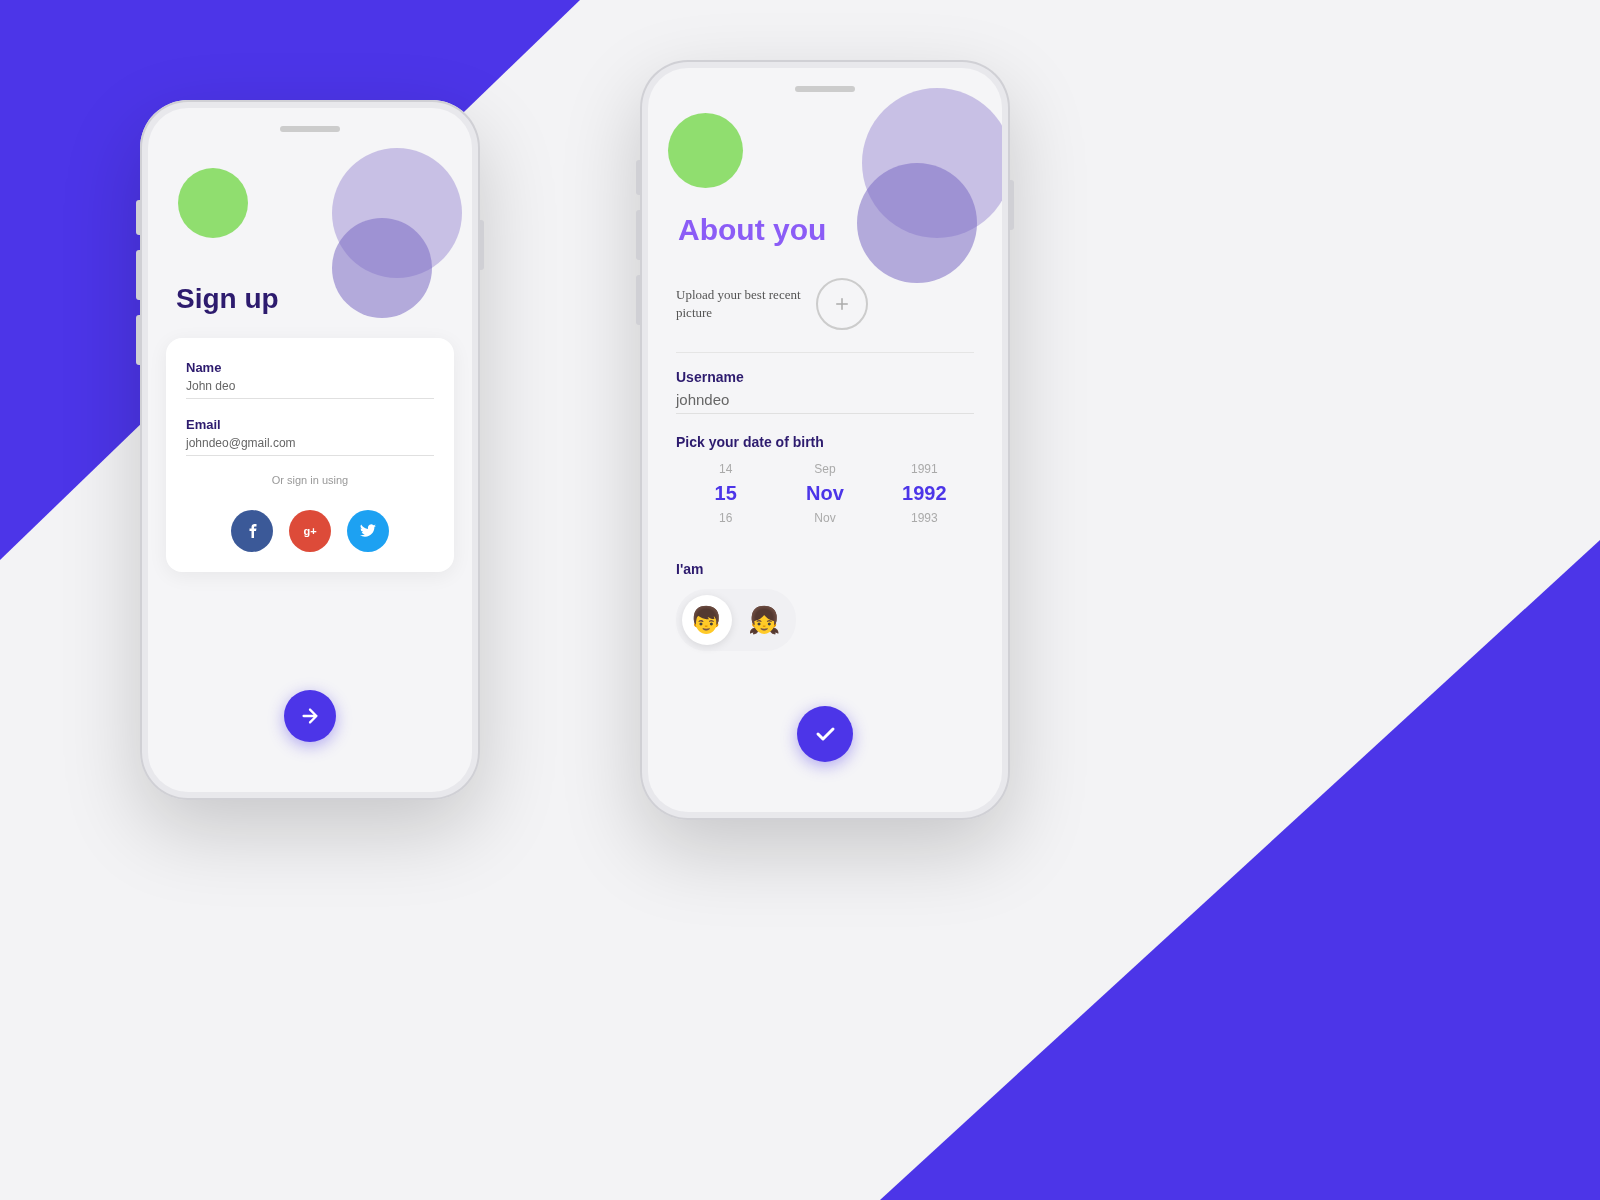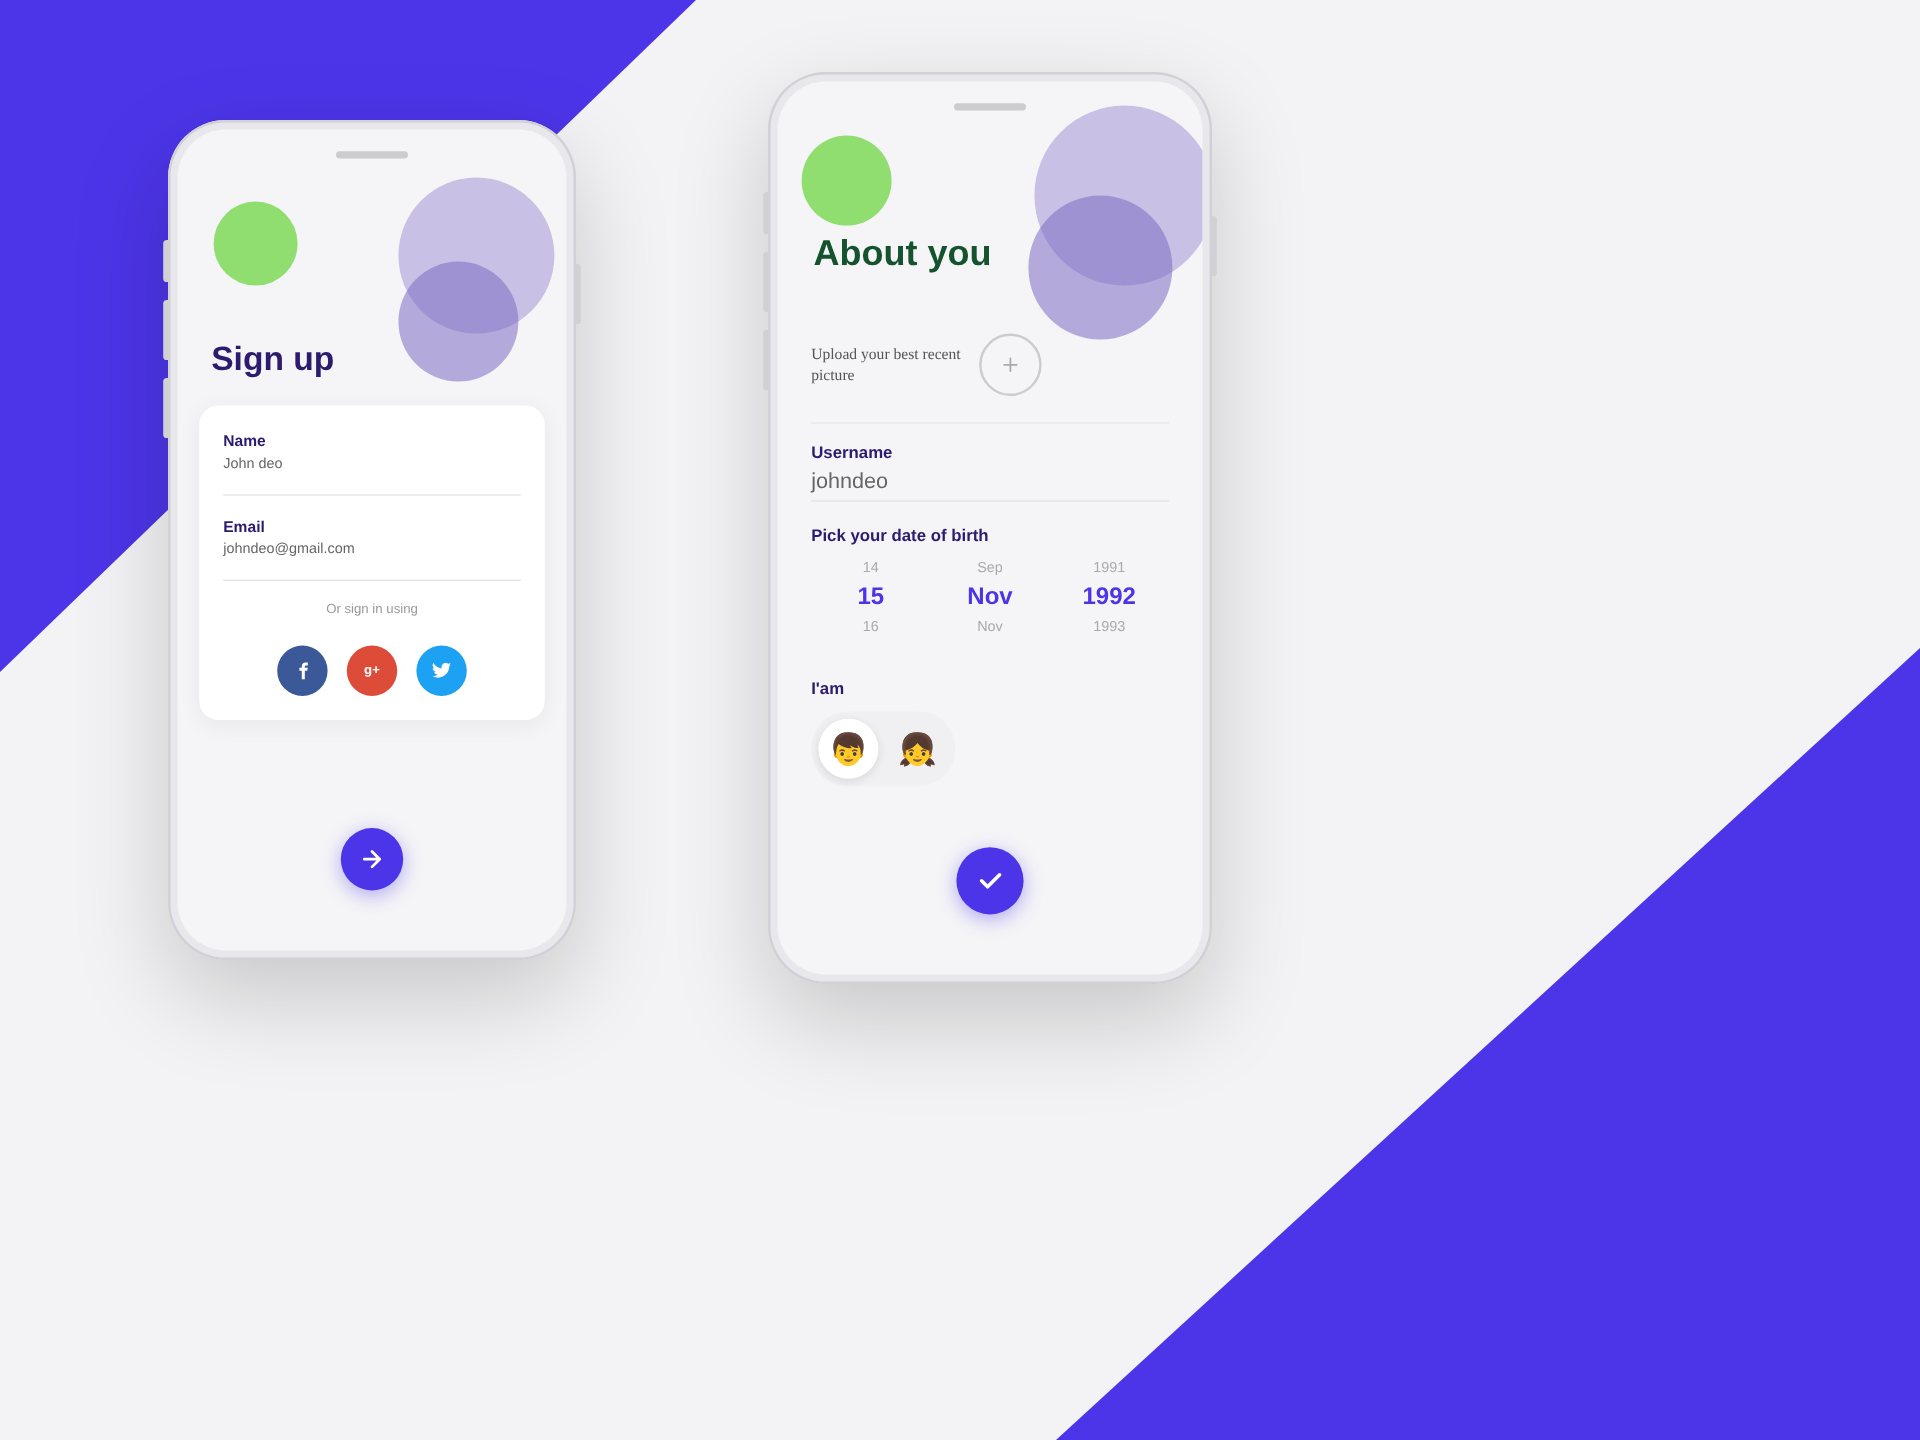--- a/index.html
+++ b/index.html
@@ -145,21 +145,21 @@
       font-size: 13px;
       font-weight: 600;
       color: #2d1b6e;
       margin-bottom: 4px;
       display: block;
     }
     .form-value {
       font-size: 12px;
       color: #666;
       border-bottom: 1px solid #e0e0e0;
-      padding-bottom: 19px;
+      padding-bottom: 5px;
       display: block;
     }
     .form-value-row {
       display: flex;
       justify-content: space-between;
       align-items: flex-end;
     }
 
     .or-text {
       text-align: center;
@@ -234,24 +234,24 @@
       position: absolute;
       top: 95px; right: 25px;
       width: 120px; height: 120px;
       background: #7b6cc4;
       border-radius: 50%;
       opacity: 0.55;
     }
 
     .about-title {
       position: absolute;
-      top: 127px; left: 30px;
+      top: 145px; left: 30px;
       font-size: 30px;
       font-weight: 700;
-      color: #14532d;
+      color: #8b5cf6;
     }
 
     .about-body {
       position: absolute;
       top: 210px; left: 0; right: 0;
       padding: 0 28px;
     }
 
     
     .upload-row {
@@ -283,21 +283,21 @@
     }
 
     
     .field-label {
       font-size: 14px;
       font-weight: 600;
       color: #2d1b6e;
       margin-bottom: 6px;
     }
     .field-value {
-      font-size: 18px;
+      font-size: 15px;
       color: #666;
       border-bottom: 1px solid #e0e0e0;
       padding-bottom: 5px;
       margin-bottom: 20px;
     }
 
     
     .dob-label {
       font-size: 14px;
       font-weight: 600;

